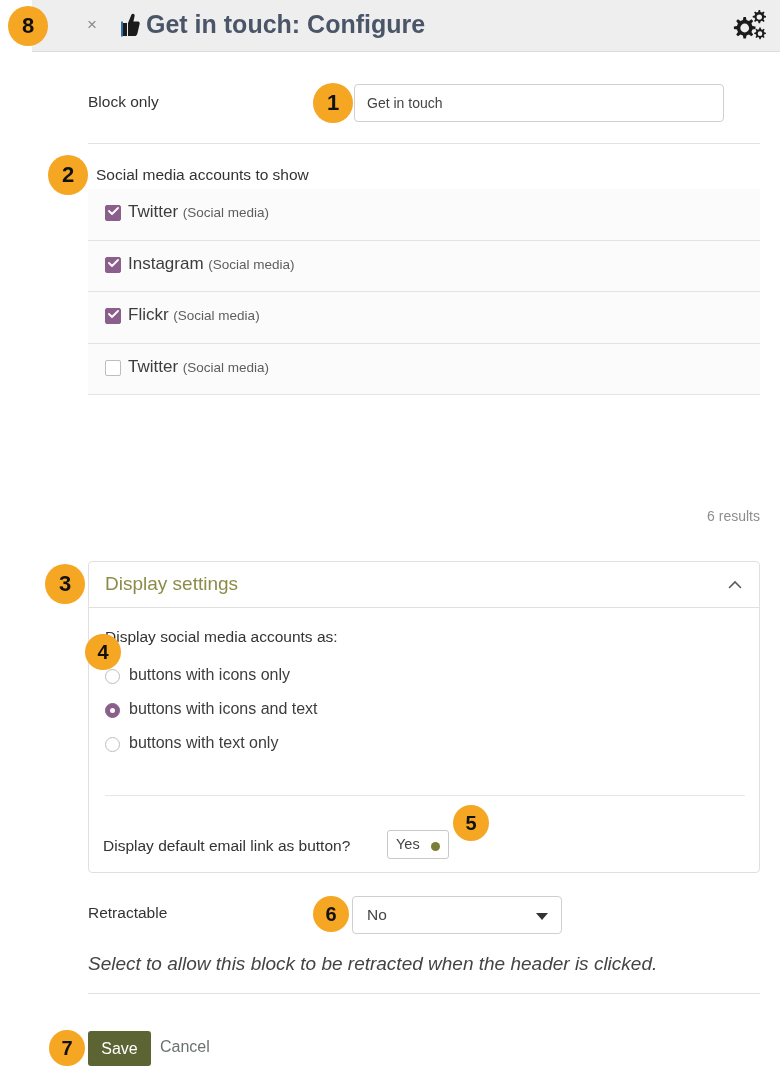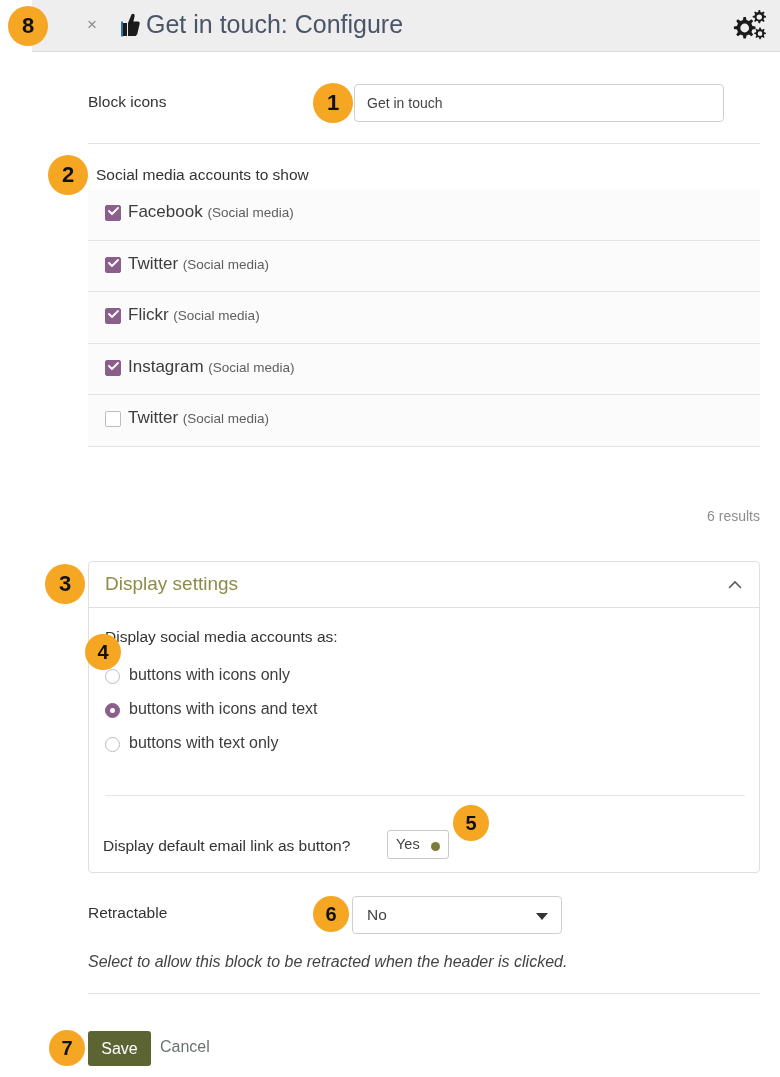--- a/index.html
+++ b/index.html
@@ -47,21 +47,21 @@
     width: 24px;
     height: 26px;
   }
   .thumb-icon svg { display: block; }
   .header-title {
     position: absolute;
     left: 114px;
     top: 10px;
     font-size: 25px;
     color: #4a5568;
-    font-weight: 400;
+    font-weight: 700;
     white-space: nowrap;
   }
   .gears-icon {
     position: absolute;
     right: 10px;
     top: 7px;
     width: 44px;
     height: 40px;
     cursor: pointer;
   }
@@ -322,21 +322,21 @@
     width: 0;
     height: 0;
     border-left: 6px solid transparent;
     border-right: 6px solid transparent;
     border-top: 7px solid #333333;
   }
   .help-text {
     position: absolute;
     left: 88px;
     top: 953px;
-    font-size: 16px;
+    font-size: 19px;
     font-style: italic;
     color: #444444;
   }
 
   
   .btn-save {
     position: absolute;
     left: 88px;
     top: 1031px;
     width: 63px;
@@ -395,74 +395,63 @@
         <path d="M32.6 3 l1.5 0 l0.4 1.9 a5.3 5.3 0 0 1 1.5 0.6 l1.6-1.1 l1 1 l-1.1 1.6 a5.3 5.3 0 0 1 0.6 1.5 l1.9 0.4 l0 1.5 l-1.9 0.4 a5.3 5.3 0 0 1-0.6 1.5 l1.1 1.6 l-1 1 l-1.6-1.1 a5.3 5.3 0 0 1-1.5 0.6 l-0.4 1.9 l-1.5 0 l-0.4-1.9 a5.3 5.3 0 0 1-1.5-0.6 l-1.6 1.1 l-1-1 l1.1-1.6 a5.3 5.3 0 0 1-0.6-1.5 l-1.9-0.4 l0-1.5 l1.9-0.4 a5.3 5.3 0 0 1 0.6-1.5 l-1.1-1.6 l1-1 l1.6 1.1 a5.3 5.3 0 0 1 1.5-0.6 z"></path>
         <circle cx="33.3" cy="10.1" r="2.7" fill="#eeeeee"></circle>
         <path d="M33.4 20.5 l1.3 0 l0.35 1.65 a4.6 4.6 0 0 1 1.3 0.55 l1.4-0.95 l0.9 0.9 l-0.95 1.4 a4.6 4.6 0 0 1 0.55 1.3 l1.65 0.35 l0 1.3 l-1.65 0.35 a4.6 4.6 0 0 1-0.55 1.3 l0.95 1.4 l-0.9 0.9 l-1.4-0.95 a4.6 4.6 0 0 1-1.3 0.55 l-0.35 1.65 l-1.3 0 l-0.35-1.65 a4.6 4.6 0 0 1-1.3-0.55 l-1.4 0.95 l-0.9-0.9 l0.95-1.4 a4.6 4.6 0 0 1-0.55-1.3 l-1.65-0.35 l0-1.3 l1.65-0.35 a4.6 4.6 0 0 1 0.55-1.3 l-0.95-1.4 l0.9-0.9 l1.4 0.95 a4.6 4.6 0 0 1 1.3-0.55 z"></path>
         <circle cx="34.05" cy="26.65" r="2.3" fill="#eeeeee"></circle>
       </g>
     </svg>
   </div>
 </div>
 
 <div class="field-row" style="top:93px;">
-  <span class="field-label">Block icons</span>
+  <span class="field-label">Block only</span>
 </div>
 <input class="text-input" style="position: absolute; left: 354px; top: 84px; width: 370px;" value="Get in touch">
 
 <div class="hr-line" style="left:88px; top:143px; width:672px;"></div>
 
 <div class="list-title">Social media accounts to show</div>
 
 <div class="list-box">
+
 
   <div class="list-row">
     <span class="cb checked">
       <svg class="tick" viewBox="0 0 11 8">
           <path d="M1 4 L4 7 L10 1" stroke="#ffffff" stroke-width="1.8" fill="none" stroke-linecap="round" stroke-linejoin="round"></path>
         </svg>
     </span>
     <span class="row-label">
-      <span>Facebook</span>
+      <span>Twitter</span>
       <span class="sub">(Social media)</span>
     </span>
   </div>
 
   <div class="list-row">
     <span class="cb checked">
       <svg class="tick" viewBox="0 0 11 8">
           <path d="M1 4 L4 7 L10 1" stroke="#ffffff" stroke-width="1.8" fill="none" stroke-linecap="round" stroke-linejoin="round"></path>
         </svg>
     </span>
     <span class="row-label">
-      <span>Twitter</span>
+      <span>Instagram</span>
       <span class="sub">(Social media)</span>
     </span>
   </div>
 
   <div class="list-row">
     <span class="cb checked">
       <svg class="tick" viewBox="0 0 11 8">
           <path d="M1 4 L4 7 L10 1" stroke="#ffffff" stroke-width="1.8" fill="none" stroke-linecap="round" stroke-linejoin="round"></path>
         </svg>
     </span>
     <span class="row-label">
       <span>Flickr</span>
-      <span class="sub">(Social media)</span>
-    </span>
-  </div>
-
-  <div class="list-row">
-    <span class="cb checked">
-      <svg class="tick" viewBox="0 0 11 8">
-          <path d="M1 4 L4 7 L10 1" stroke="#ffffff" stroke-width="1.8" fill="none" stroke-linecap="round" stroke-linejoin="round"></path>
-        </svg>
-    </span>
-    <span class="row-label">
-      <span>Instagram</span>
       <span class="sub">(Social media)</span>
     </span>
   </div>
 
 
   <div class="list-row">
     <span class="cb unchecked"></span>
     <span class="row-label">
       <span>Twitter</span>
       <span class="sub">(Social media)</span>

